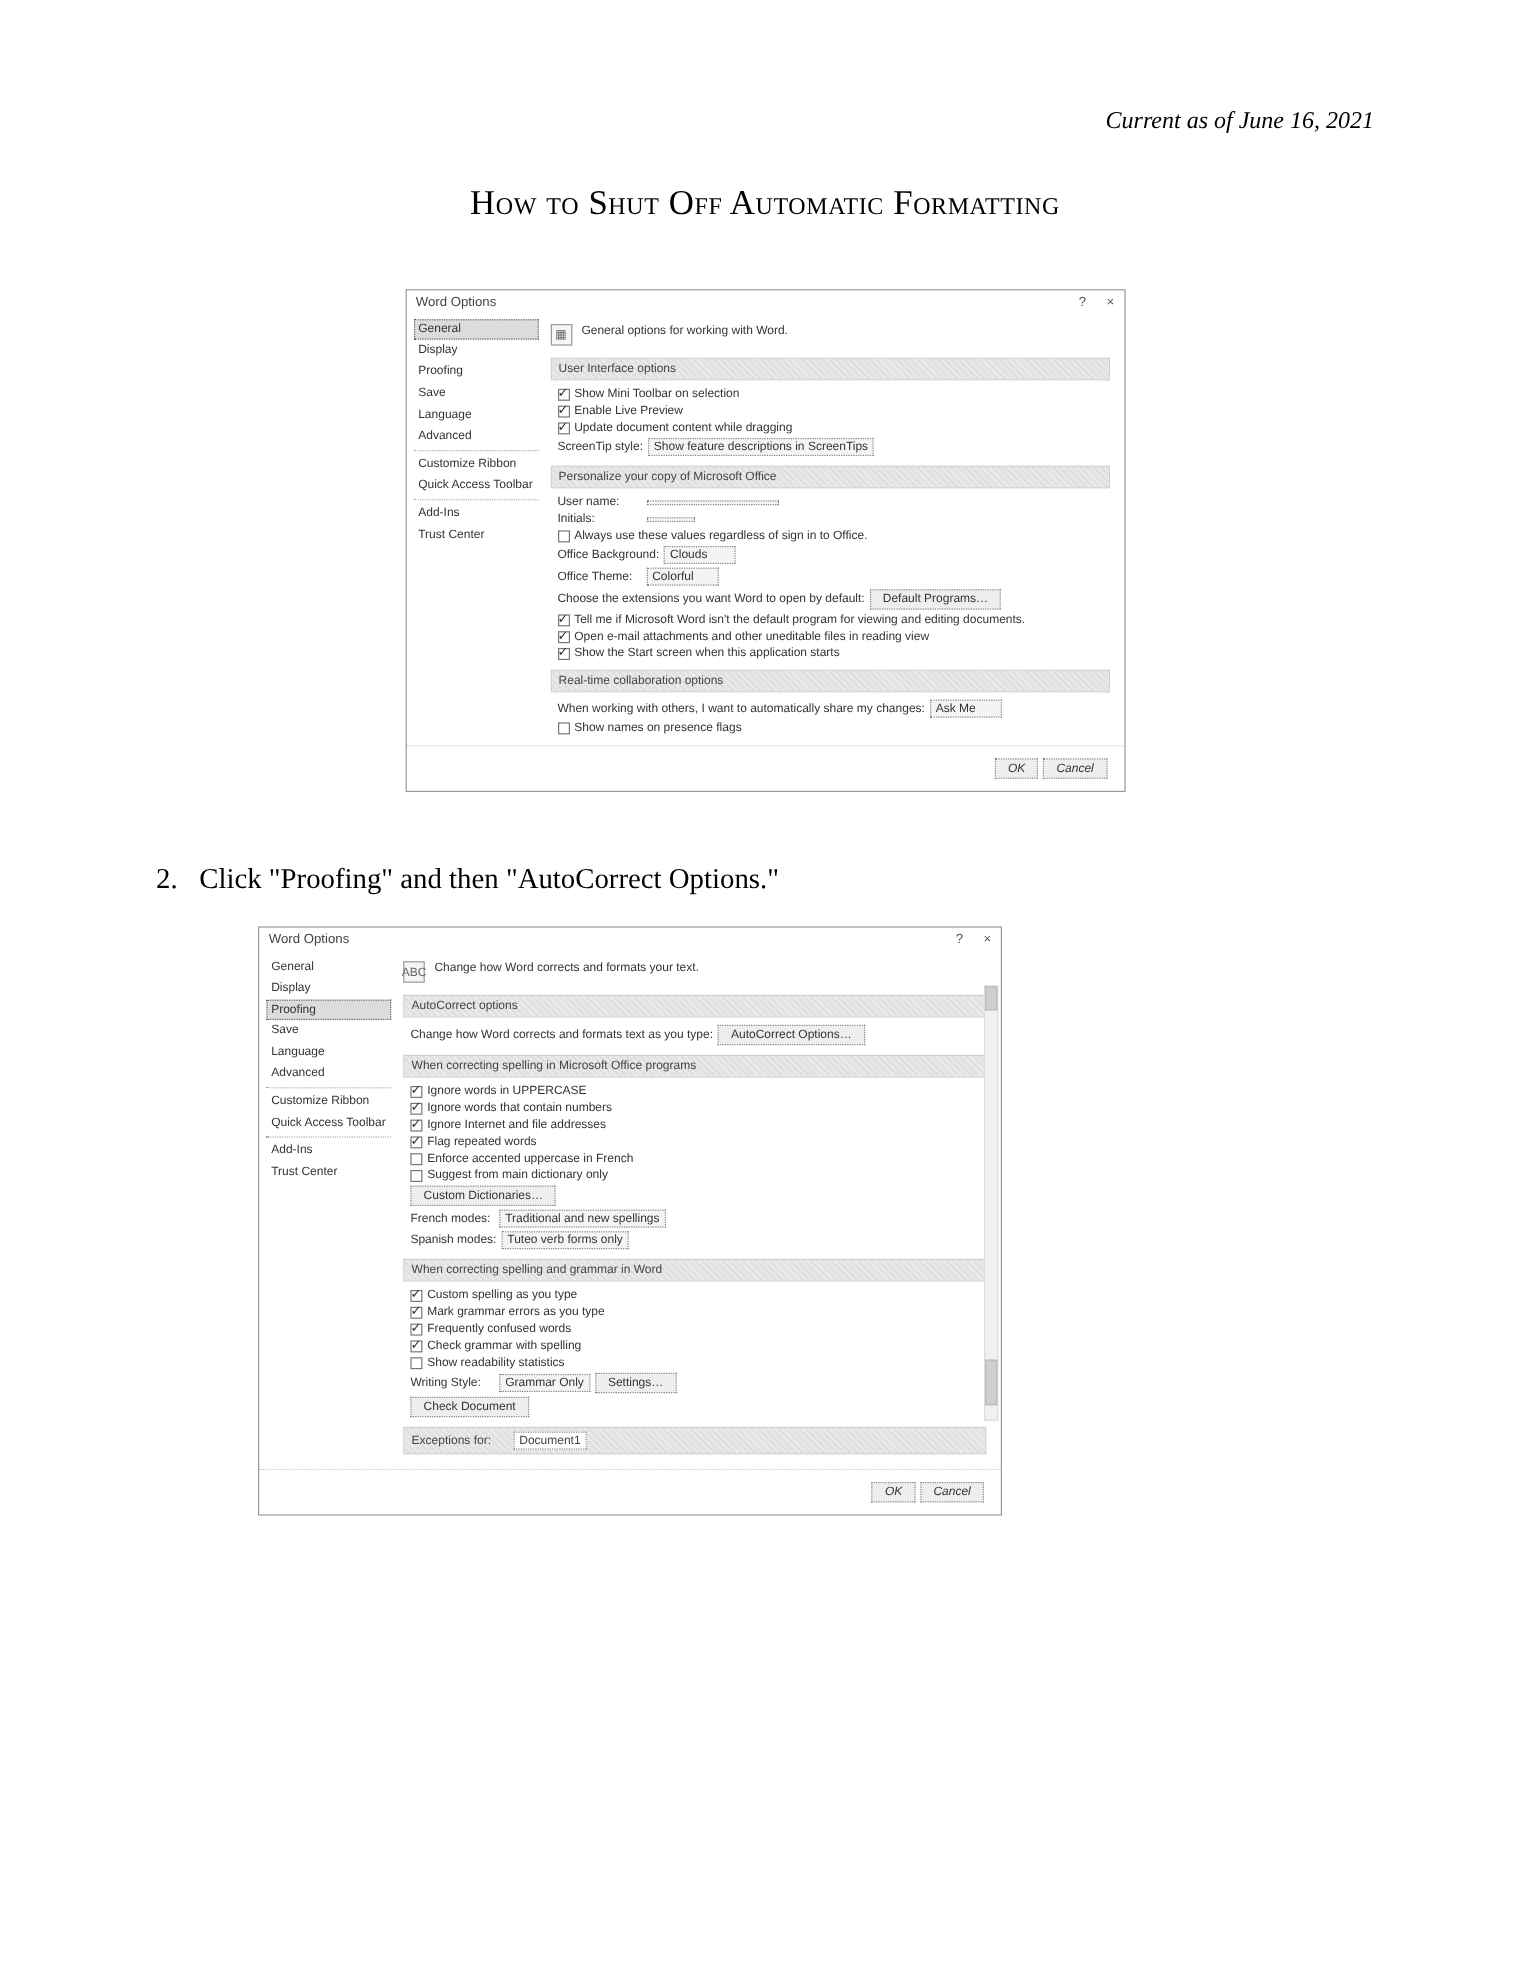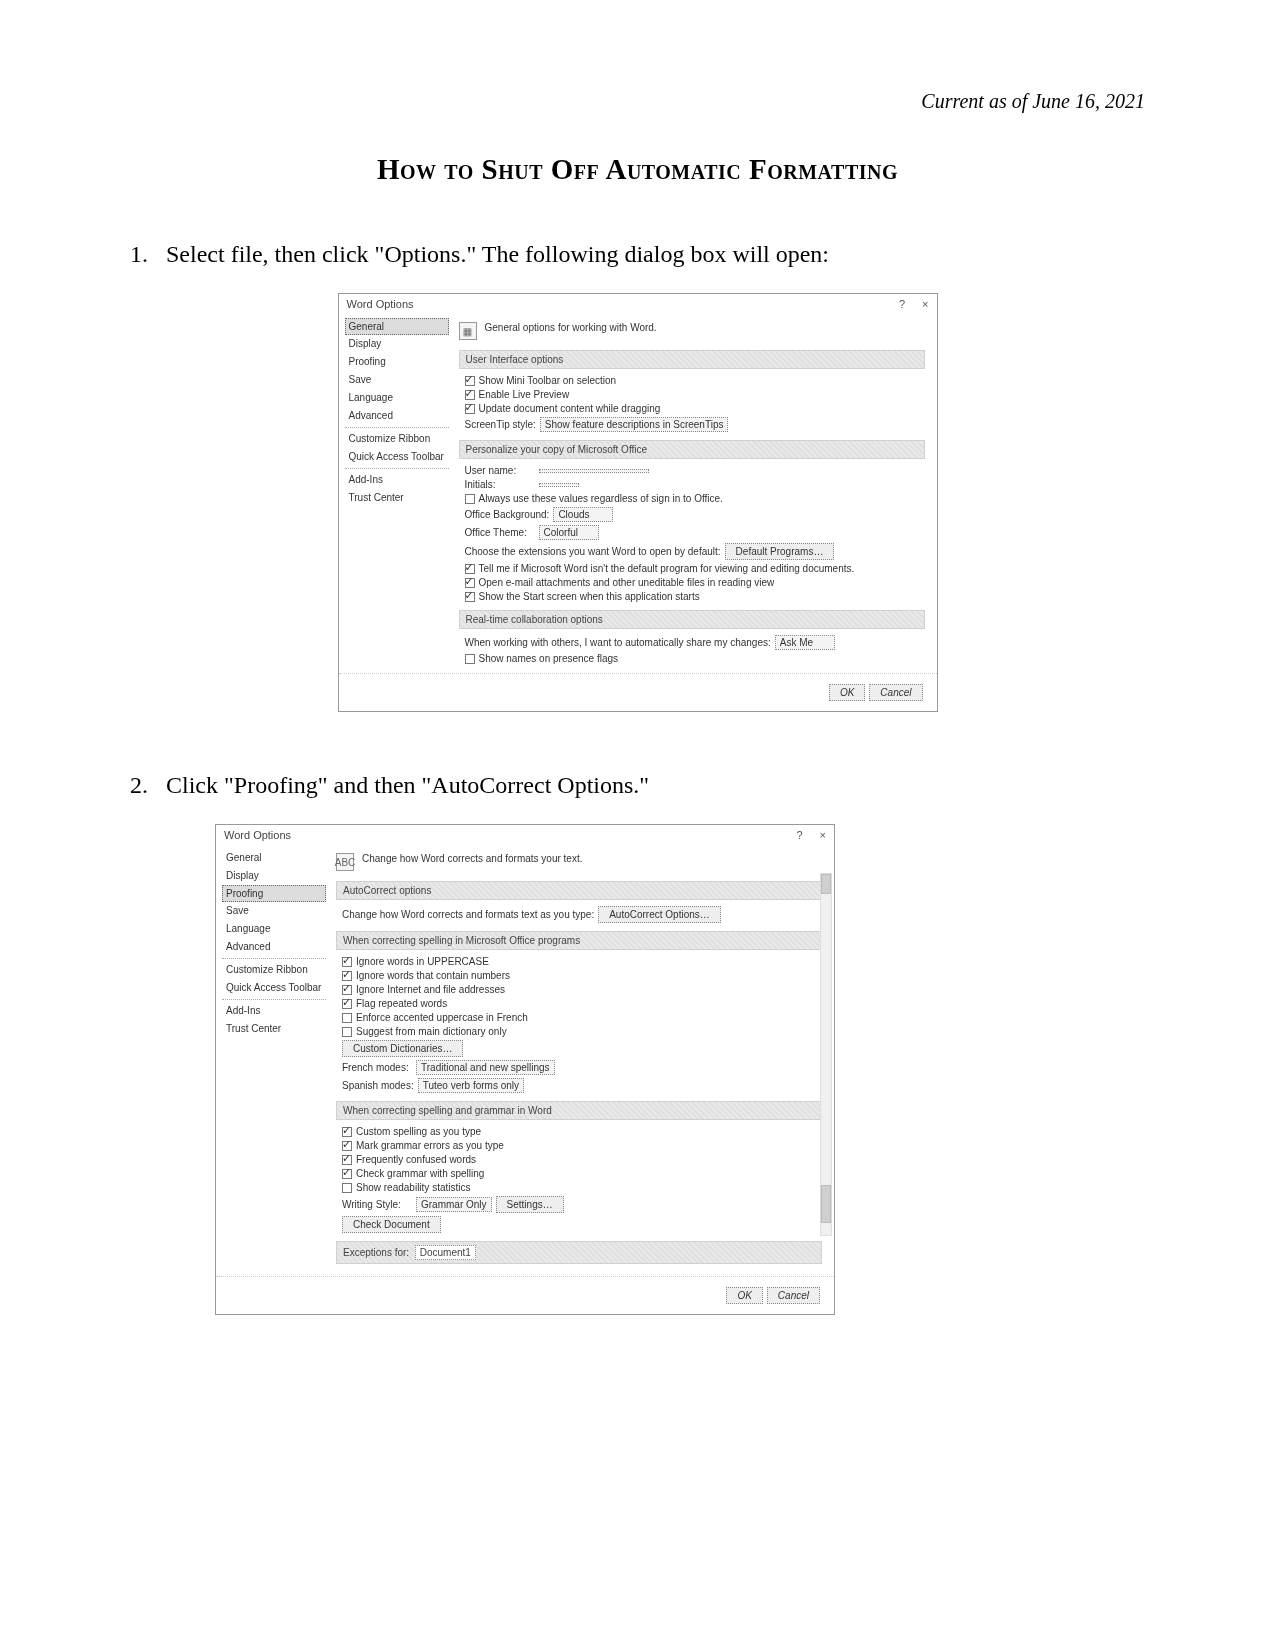--- a/index.html
+++ b/index.html
@@ -19,21 +19,21 @@
   }
   .date-line {
     text-align: right;
     font-style: italic;
     font-size: 20px;
     margin-bottom: 40px;
   }
   .title {
     text-align: center;
     font-size: 29px;
-    font-weight: bold;
+    font-weight: normal;
     font-variant: small-caps;
     letter-spacing: 0.5px;
     margin-bottom: 55px;
   }
   .step {
     font-size: 24px;
     margin-bottom: 25px;
   }
   .step-num { display: inline-block; width: 30px; }
 
@@ -125,24 +125,20 @@
 </style>
 </head>
 <body>
 
 <div class="page">
 
   <div class="date-line">Current as of June 16, 2021</div>
 
   <div class="title">How to Shut Off Automatic Formatting</div>
 
-  <div class="step">
-    <span class="step-num">1.</span>
-    <span>Select file, then click "Options."  The following dialog box will open:</span>
-  </div>
 
   <div class="dialog dialog1">
     <div class="titlebar">
       <span>Word Options</span>
       <span class="controls">
         <span>?</span>
         <span>×</span>
       </span>
     </div>
     <div class="body">
@@ -343,21 +339,21 @@
           <span class="lbl">Writing Style:</span>
           <span class="field">Grammar Only</span>
           <span class="btn">Settings…</span>
         </div>
         <div class="row">
             <span class="btn">Check Document</span>
           </div>
 
         <div class="sec-head">
           <span>Exceptions for:</span>&nbsp;
-          <span class="field" style="background:#fff;">Document1</span>
+          <span class="field" style="background:#fff;margin-left:13px;">Document1</span>
         </div>
       </div>
 
       <div class="scrollbar">
         <div class="thumb"></div>
         <div class="thumb bot"></div>
       </div>
     </div>
     <div class="footer">
       <span class="btn">OK</span>

